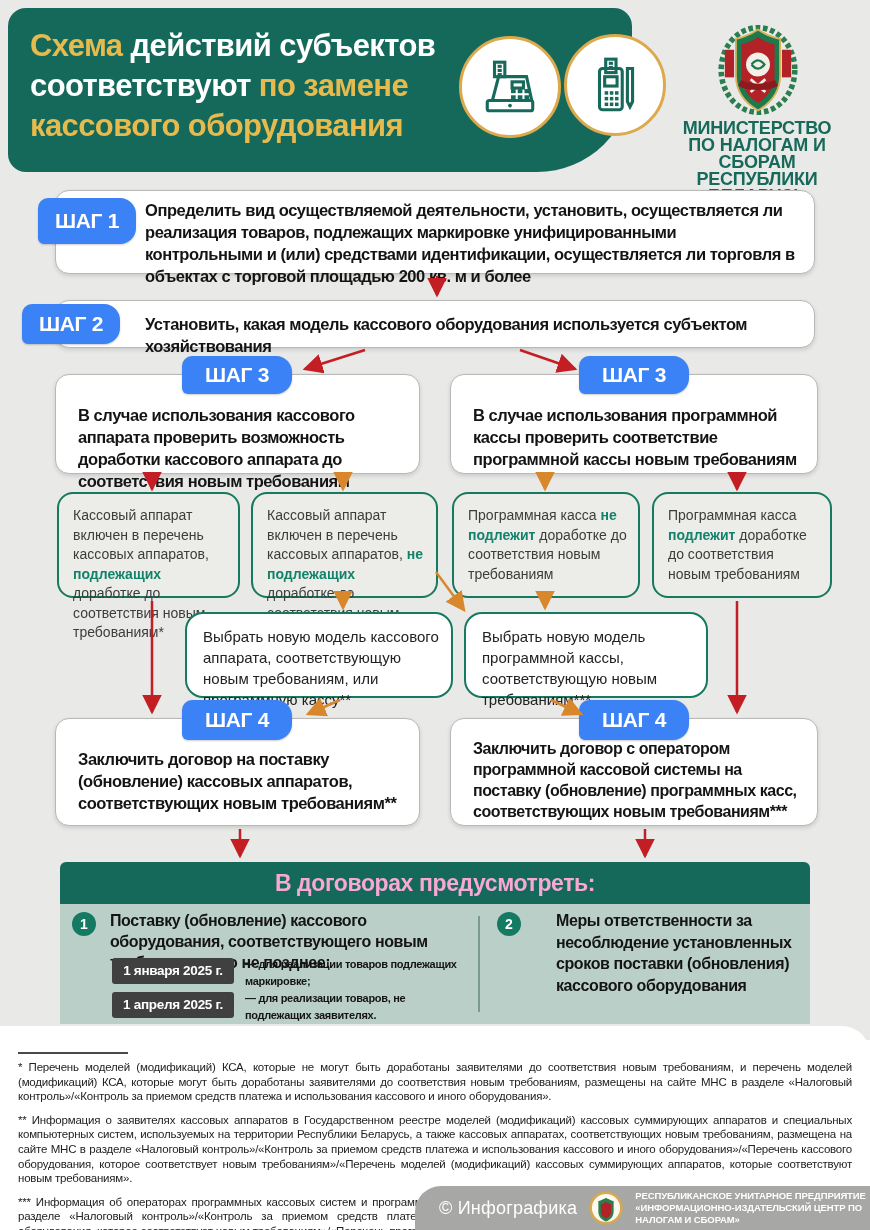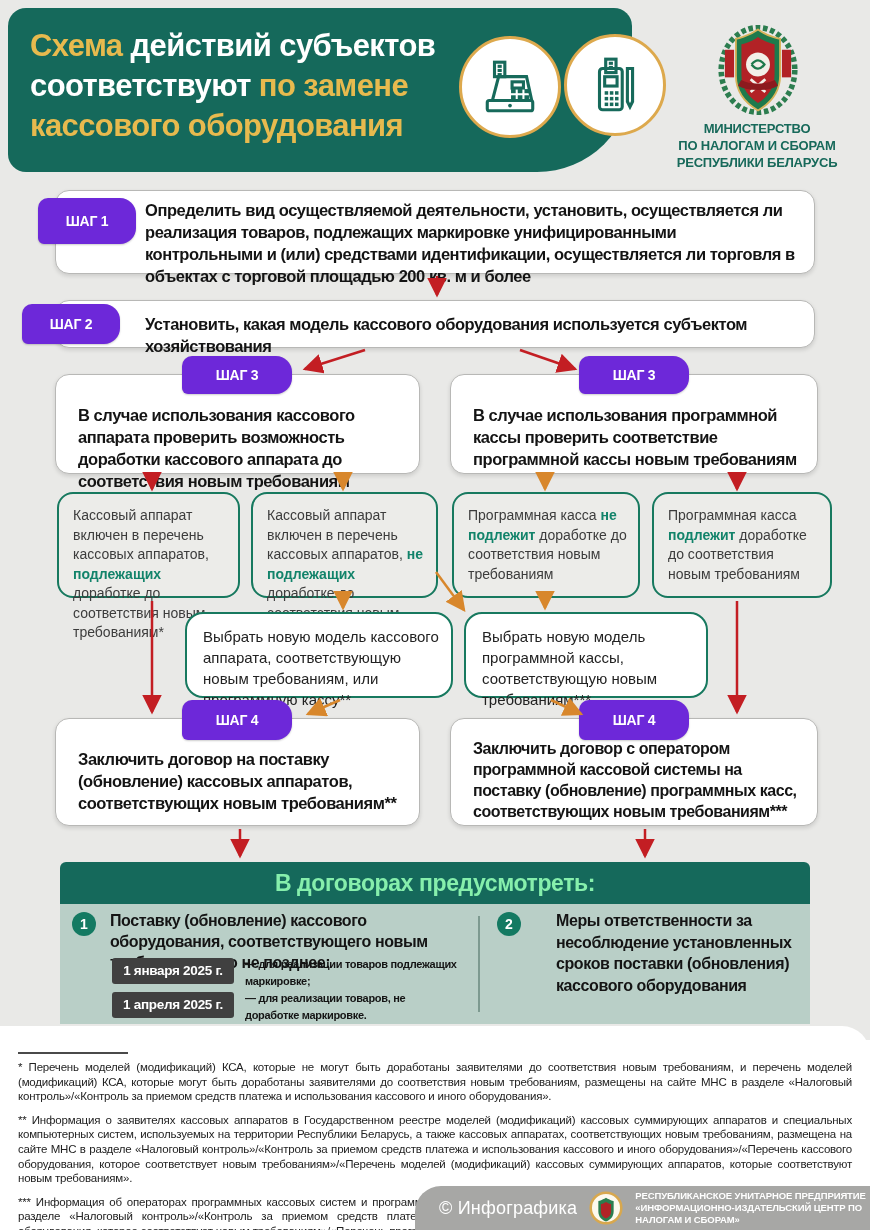--- a/index.html
+++ b/index.html
@@ -12,25 +12,25 @@
   #fnpanel{left:0;top:1026px;width:870px;height:204px;background:#ffffff;border-radius:0 28px 0 0;}
 
   
   #hdr{left:8px;top:8px;width:624px;height:164px;background:#15695b;border-radius:18px 18px 95px 18px;}
   #title{left:30px;top:26px;width:430px;font-size:31px;font-weight:bold;line-height:40px;letter-spacing:-0.6px;color:#ffffff;}
   .gold{color:#e7ba4e;}
   .circ{width:102px;height:102px;border-radius:50%;background:#fff;border:3px solid #dda94d;box-sizing:border-box;display:flex;align-items:center;justify-content:center;}
   #circ1{left:459px;top:36px;}
   #circ2{left:564px;top:34px;}
   #emblem{left:708px;top:24px;width:100px;height:92px;}
-  #ministry{left:652px;top:120px;width:210px;text-align:center;font-weight:bold;font-size:13px;line-height:17px;color:#17695a;letter-spacing:-0.2px;}
+  #ministry{left:652px;top:120px;width:210px;text-align:center;font-weight:bold;font-size:18px;line-height:17px;color:#17695a;letter-spacing:-0.2px;}
 
   
   .sbox{background:#fff;border:1.5px solid #b8b8b6;border-radius:14px;box-shadow:0 2px 4px rgba(0,0,0,.13);box-sizing:border-box;}
-  .badge{background:#6d28d9;color:#fff;font-weight:bold;text-align:center;font-size:14px;
+  .badge{background:#3b82f6;color:#fff;font-weight:bold;text-align:center;font-size:21px;
          border-radius:10px 16px 16px 6px;letter-spacing:-0.3px;box-shadow:0 1px 2px rgba(0,0,0,.2);}
   .stext{font-weight:bold;color:#141414;font-size:16.5px;line-height:22px;letter-spacing:-0.45px;}
 
   #box1{left:55px;top:190px;width:760px;height:84px;}
   #badge1{left:38px;top:198px;width:98px;height:46px;line-height:46px;}
   #text1{left:145px;top:199px;width:650px;}
 
   #box2{left:55px;top:300px;width:760px;height:48px;}
   #badge2{left:22px;top:304px;width:98px;height:40px;line-height:40px;}
   #text2{left:145px;top:313px;width:650px;}
@@ -57,21 +57,21 @@
 
   #box4L{left:55px;top:718px;width:365px;height:108px;}
   #badge4L{left:182px;top:700px;width:110px;height:40px;line-height:40px;}
   #text4L{left:78px;top:748px;width:320px;}
   #box4R{left:450px;top:718px;width:368px;height:108px;}
   #badge4R{left:579px;top:700px;width:110px;height:40px;line-height:40px;}
   #text4R{left:473px;top:738px;width:330px;font-size:16px;line-height:21px;}
 
   
   #c-hdr{left:60px;top:862px;width:750px;height:42px;background:#15695b;border-radius:6px 6px 0 0;
-         color:#86efac;font-size:23px;font-weight:bold;text-align:center;line-height:42px;letter-spacing:-0.4px;}
+         color:#f9a8d4;font-size:23px;font-weight:bold;text-align:center;line-height:42px;letter-spacing:-0.4px;}
   #c-body{left:60px;top:904px;width:750px;height:120px;background:#b9cfc7;}
   .cnum{width:24px;height:24px;border-radius:50%;background:#147a62;color:#fff;font-weight:bold;
         font-size:14px;text-align:center;line-height:24px;}
   #cnum1{left:72px;top:912px;}
   #cnum2{left:497px;top:912px;}
   #c1text{left:110px;top:910px;width:360px;font-weight:bold;font-size:16px;line-height:21px;color:#141414;letter-spacing:-0.4px;}
   #c2text{left:532px;top:910px;width:270px;font-weight:bold;font-size:16px;line-height:21.5px;color:#141414;letter-spacing:-0.4px;margin-left:24px;}
   .dbadge{background:#404040;color:#fff;font-weight:bold;font-size:13.5px;text-align:center;
           line-height:26px;height:26px;width:122px;border-radius:3px;letter-spacing:-0.3px;}
   #dbadge1{left:112px;top:958px;}
@@ -212,21 +212,21 @@
   <div class="abs stext" id="text4R">Заключить договор с оператором программной кассовой системы на поставку (обновление) программных касс, соответствующих новым требованиям***</div>
   <div class="abs badge" id="badge4R">ШАГ 4</div>
 
   <div class="abs" id="c-hdr">В договорах предусмотреть:</div>
   <div class="abs" id="c-body"></div>
   <div class="abs cnum" id="cnum1">1</div>
   <div class="abs" id="c1text">Поставку (обновление) кассового оборудования, соответствующего новым требованиям, но не позднее:</div>
   <div class="abs dbadge" id="dbadge1">1 января 2025 г.</div>
   <div class="abs dtext" id="dtext1">— для реализации товаров подлежащих маркировке;</div>
   <div class="abs dbadge" id="dbadge2">1 апреля 2025 г.</div>
-  <div class="abs dtext" id="dtext2">— для реализации товаров, не доработке маркировке.</div>
+  <div class="abs dtext" id="dtext2">— для реализации товаров, не подлежащих заявителях.</div>
   <div class="abs" id="c-div"></div>
   <div class="abs cnum" id="cnum2">2</div>
   <div class="abs" id="c2text">Меры ответственности за несоблюдение установленных сроков поставки (обновления) кассового оборудования</div>
 
   <div class="abs" id="fline"></div>
   <div class="abs" id="fnotes">
     <p>* Перечень моделей (модификаций) КСА, которые не могут быть доработаны заявителями до соответствия новым требованиям, и перечень моделей (модификаций) КСА, которые могут быть доработаны заявителями до соответствия новым требованиям, размещены на сайте МНС в разделе «Налоговый контроль»/«Контроль за приемом средств платежа и использования кассового и иного оборудования».</p>
     <p>** Информация о заявителях кассовых аппаратов в Государственном реестре моделей (модификаций) кассовых суммирующих аппаратов и специальных компьютерных систем, используемых на территории Республики Беларусь, а также кассовых аппаратах, соответствующих новым требованиям, размещена на сайте МНС в разделе «Налоговый контроль»/«Контроль за приемом средств платежа и использования кассового и иного оборудования»/«Перечень кассового оборудования, которое соответствует новым требованиям»/«Перечень моделей (модификаций) кассовых суммирующих аппаратов, которые соответствуют новым требованиям».</p>
     <p>*** Информация об операторах программных кассовых систем и программных кассах, соответствующих новым требованиям, размещена на сайте МНС в разделе «Налоговый контроль»/«Контроль за приемом средств платежа и использования кассового и иного оборудования»/«Перечень кассового оборудования, которое соответствует новым требованиям»/«Перечень программных касс, которые соответствуют новым требованиям».</p>
   </div>

